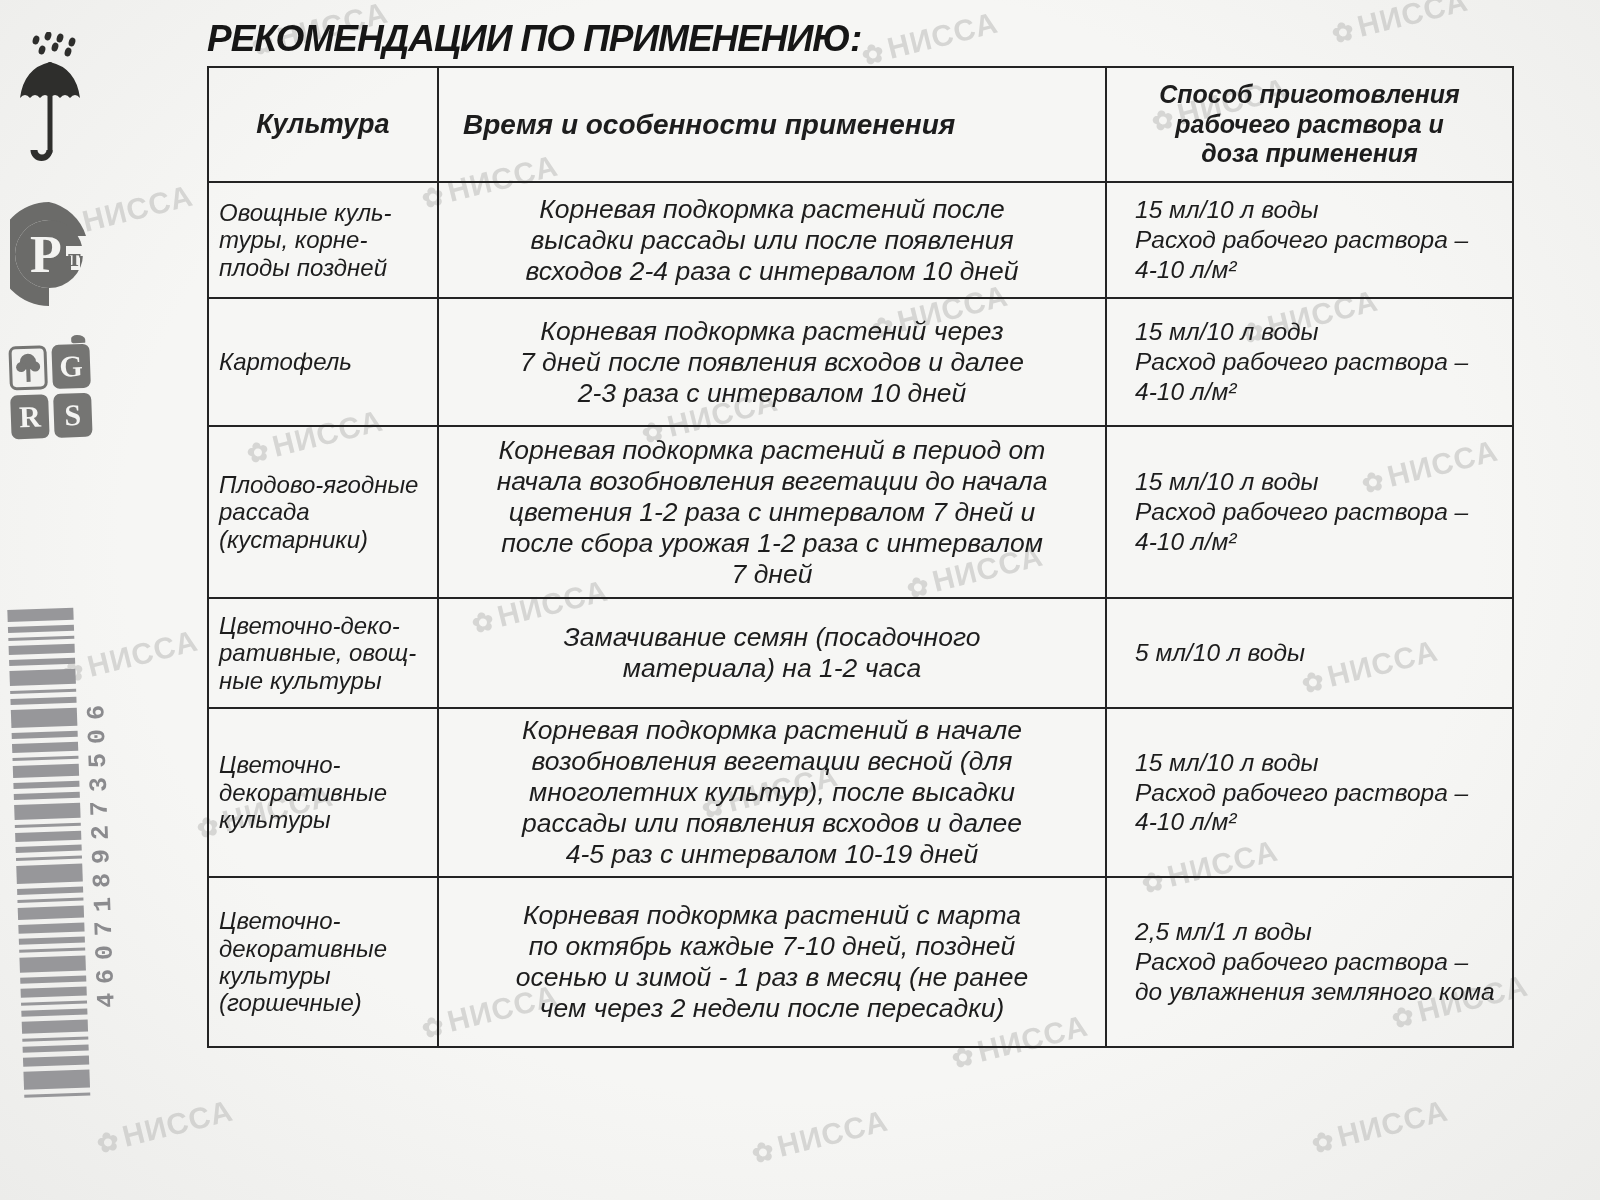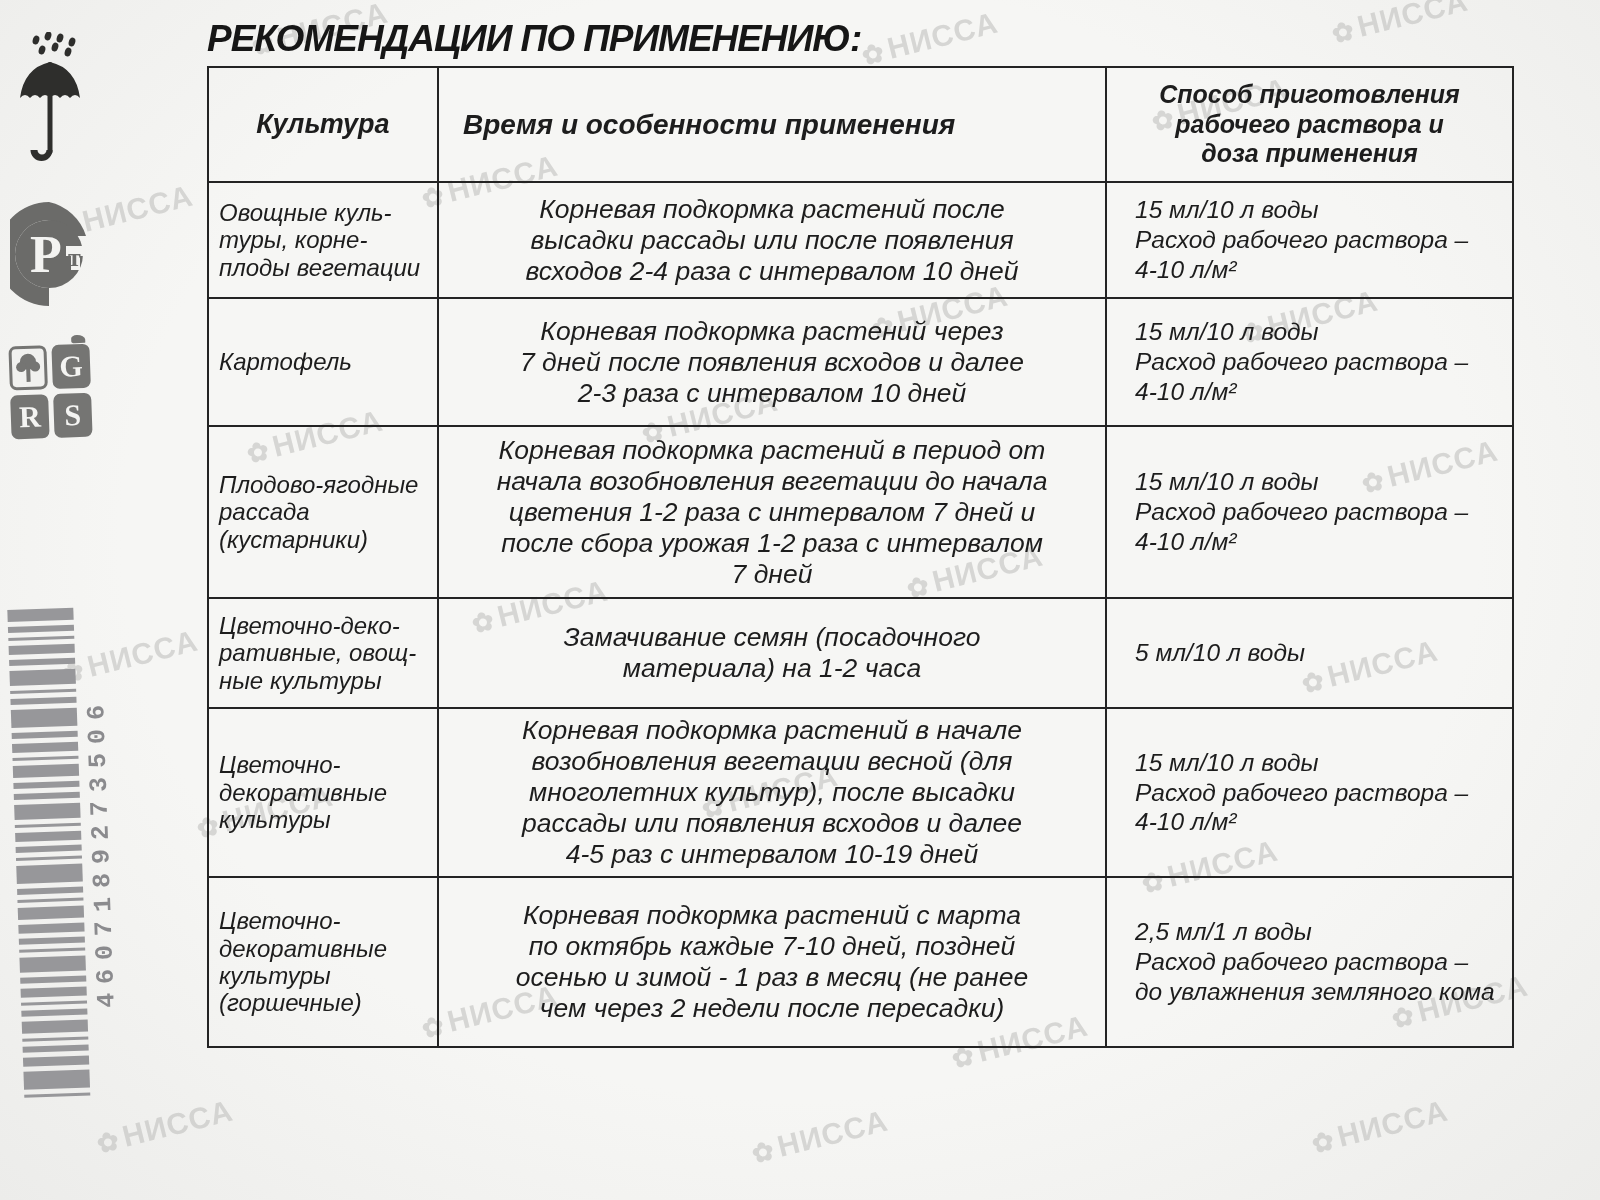--- a/index.html
+++ b/index.html
@@ -235,21 +235,21 @@
           <th class="h2">Время и особенности применения</th>
           <th class="h3">Способ приготовления
 рабочего раствора и
 доза применения</th>
         </tr>
       </thead>
       <tbody>
         <tr class="r0">
           <td class="c1">Овощные куль-
 туры, корне-
-плоды вегетации</td>
+плоды поздней</td>
           <td class="c2">Корневая подкормка растений после
 высадки рассады или после появления
 всходов 2-4 раза с интервалом 10 дней</td>
           <td class="c3">15 мл/10 л воды
 Расход рабочего раствора –
 4-10 л/м²</td>
         </tr>
         <tr class="r2">
           <td class="c1">Картофель</td>
           <td class="c2">Корневая подкормка растений через

